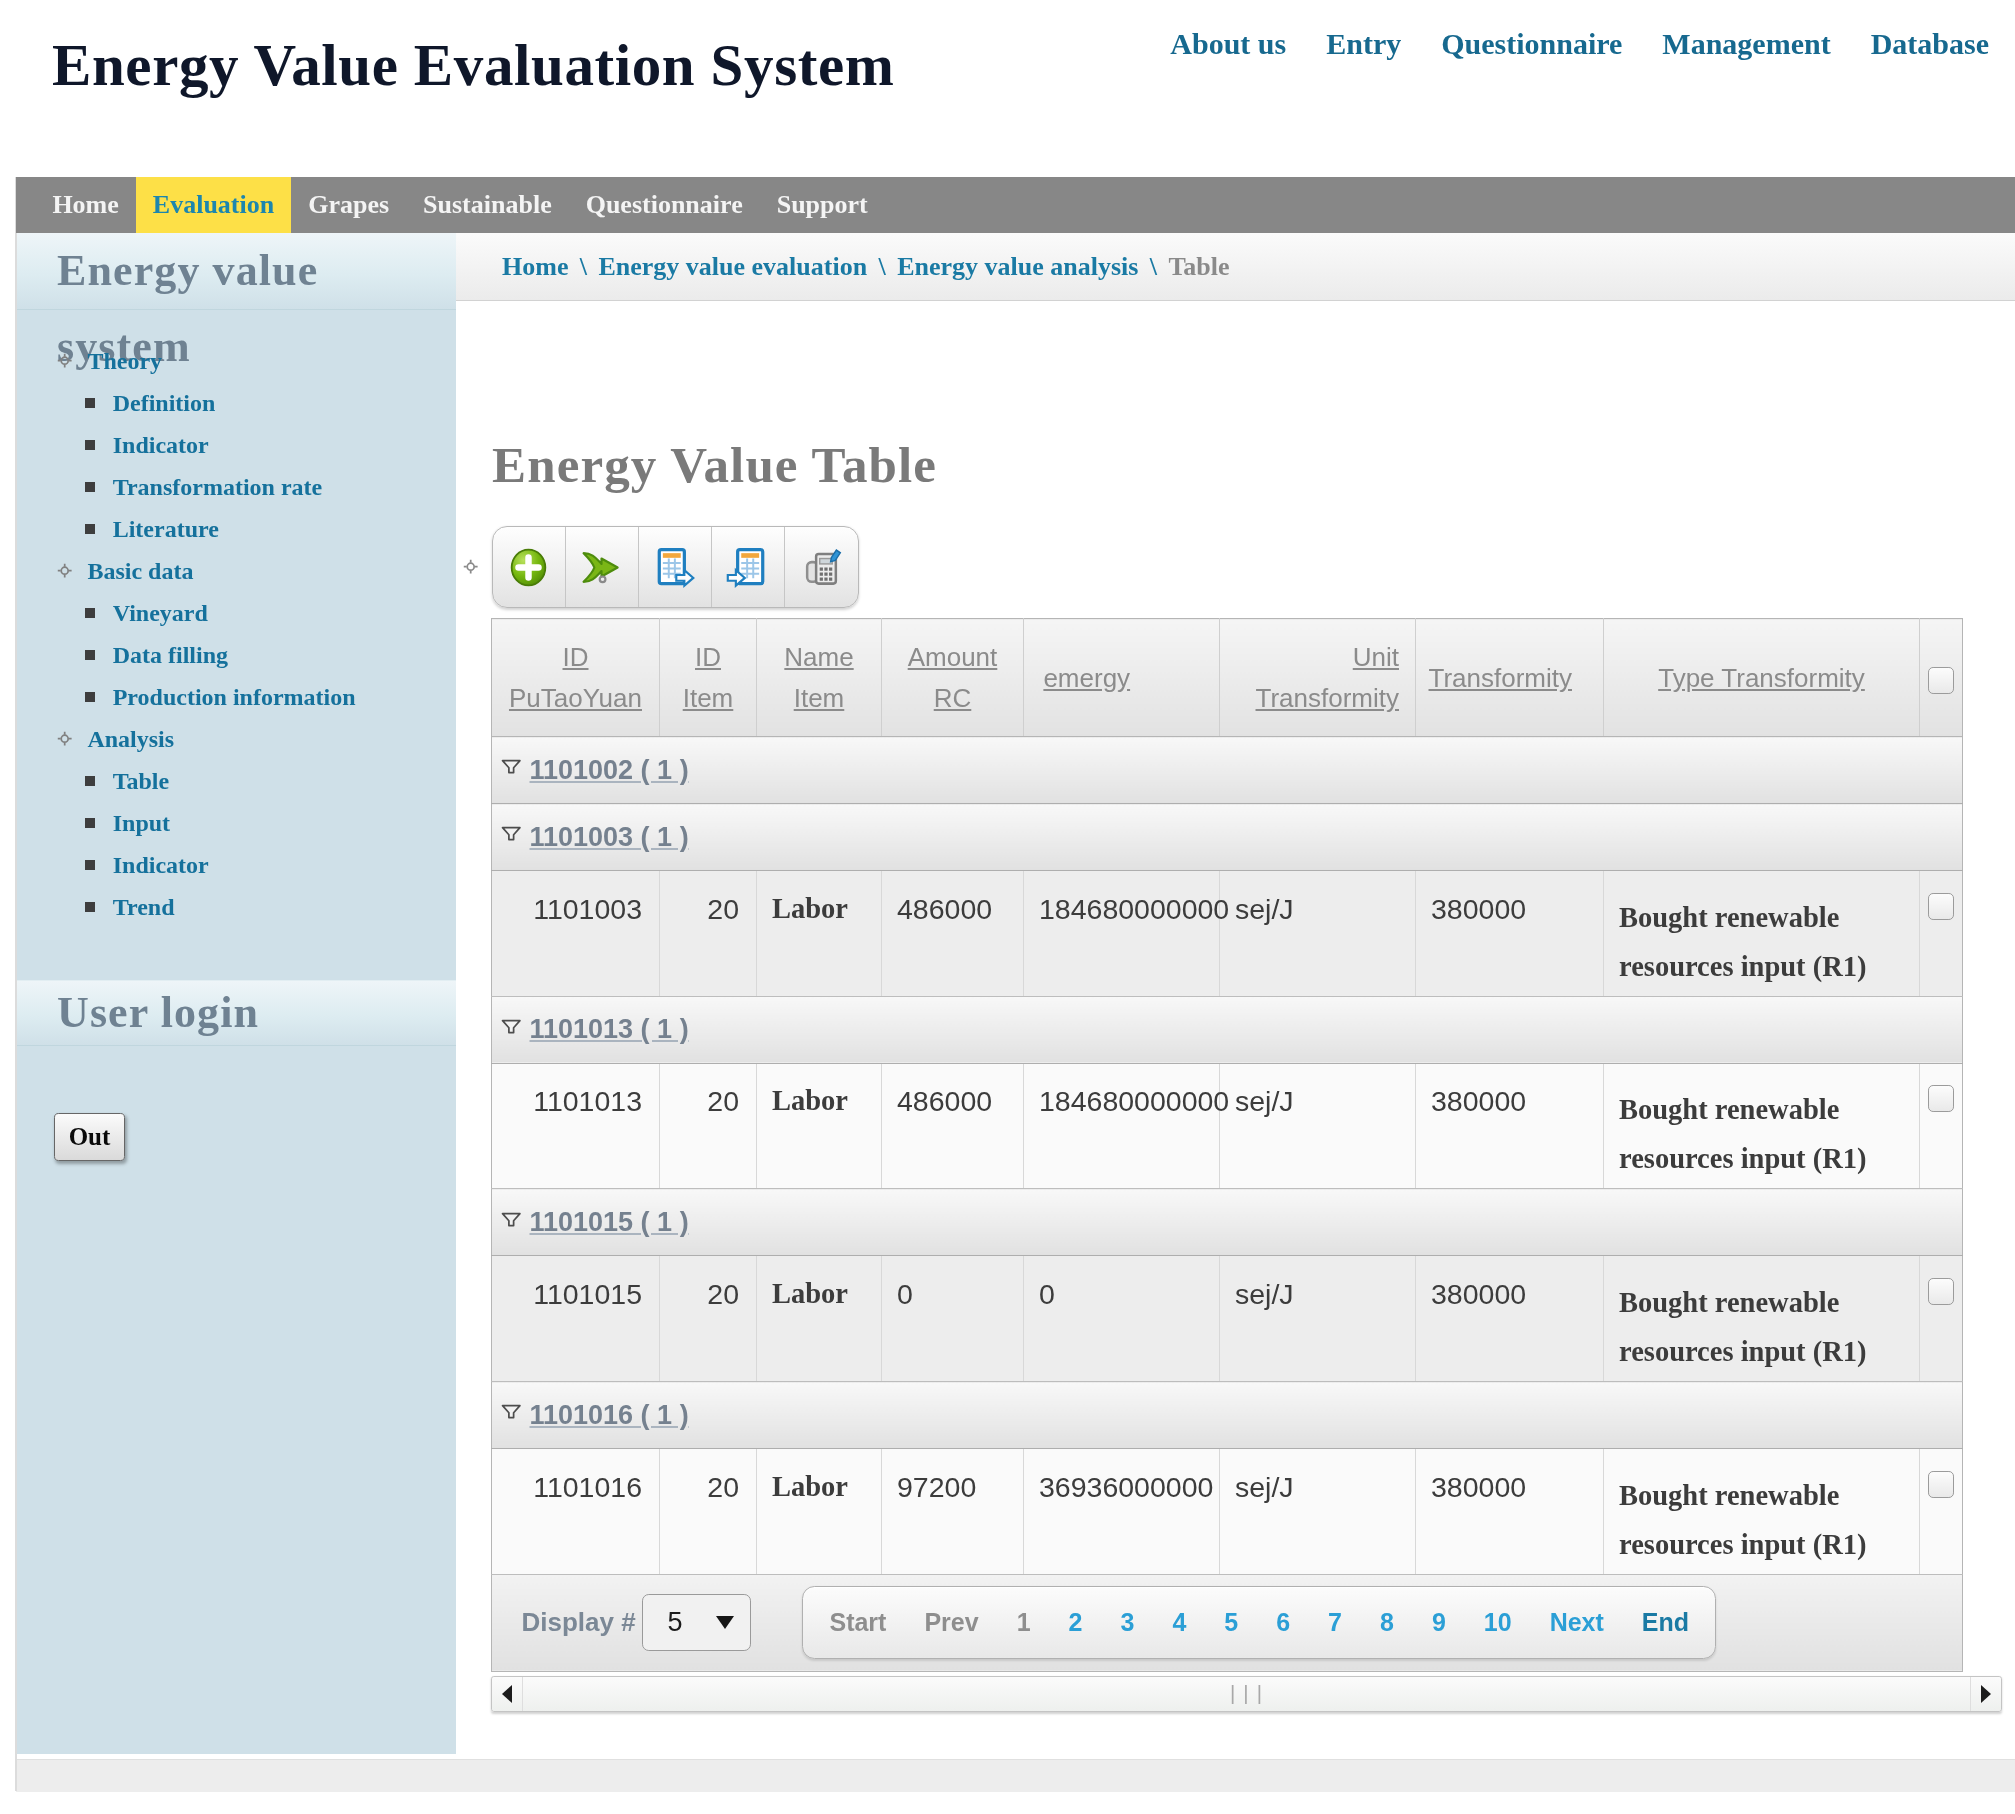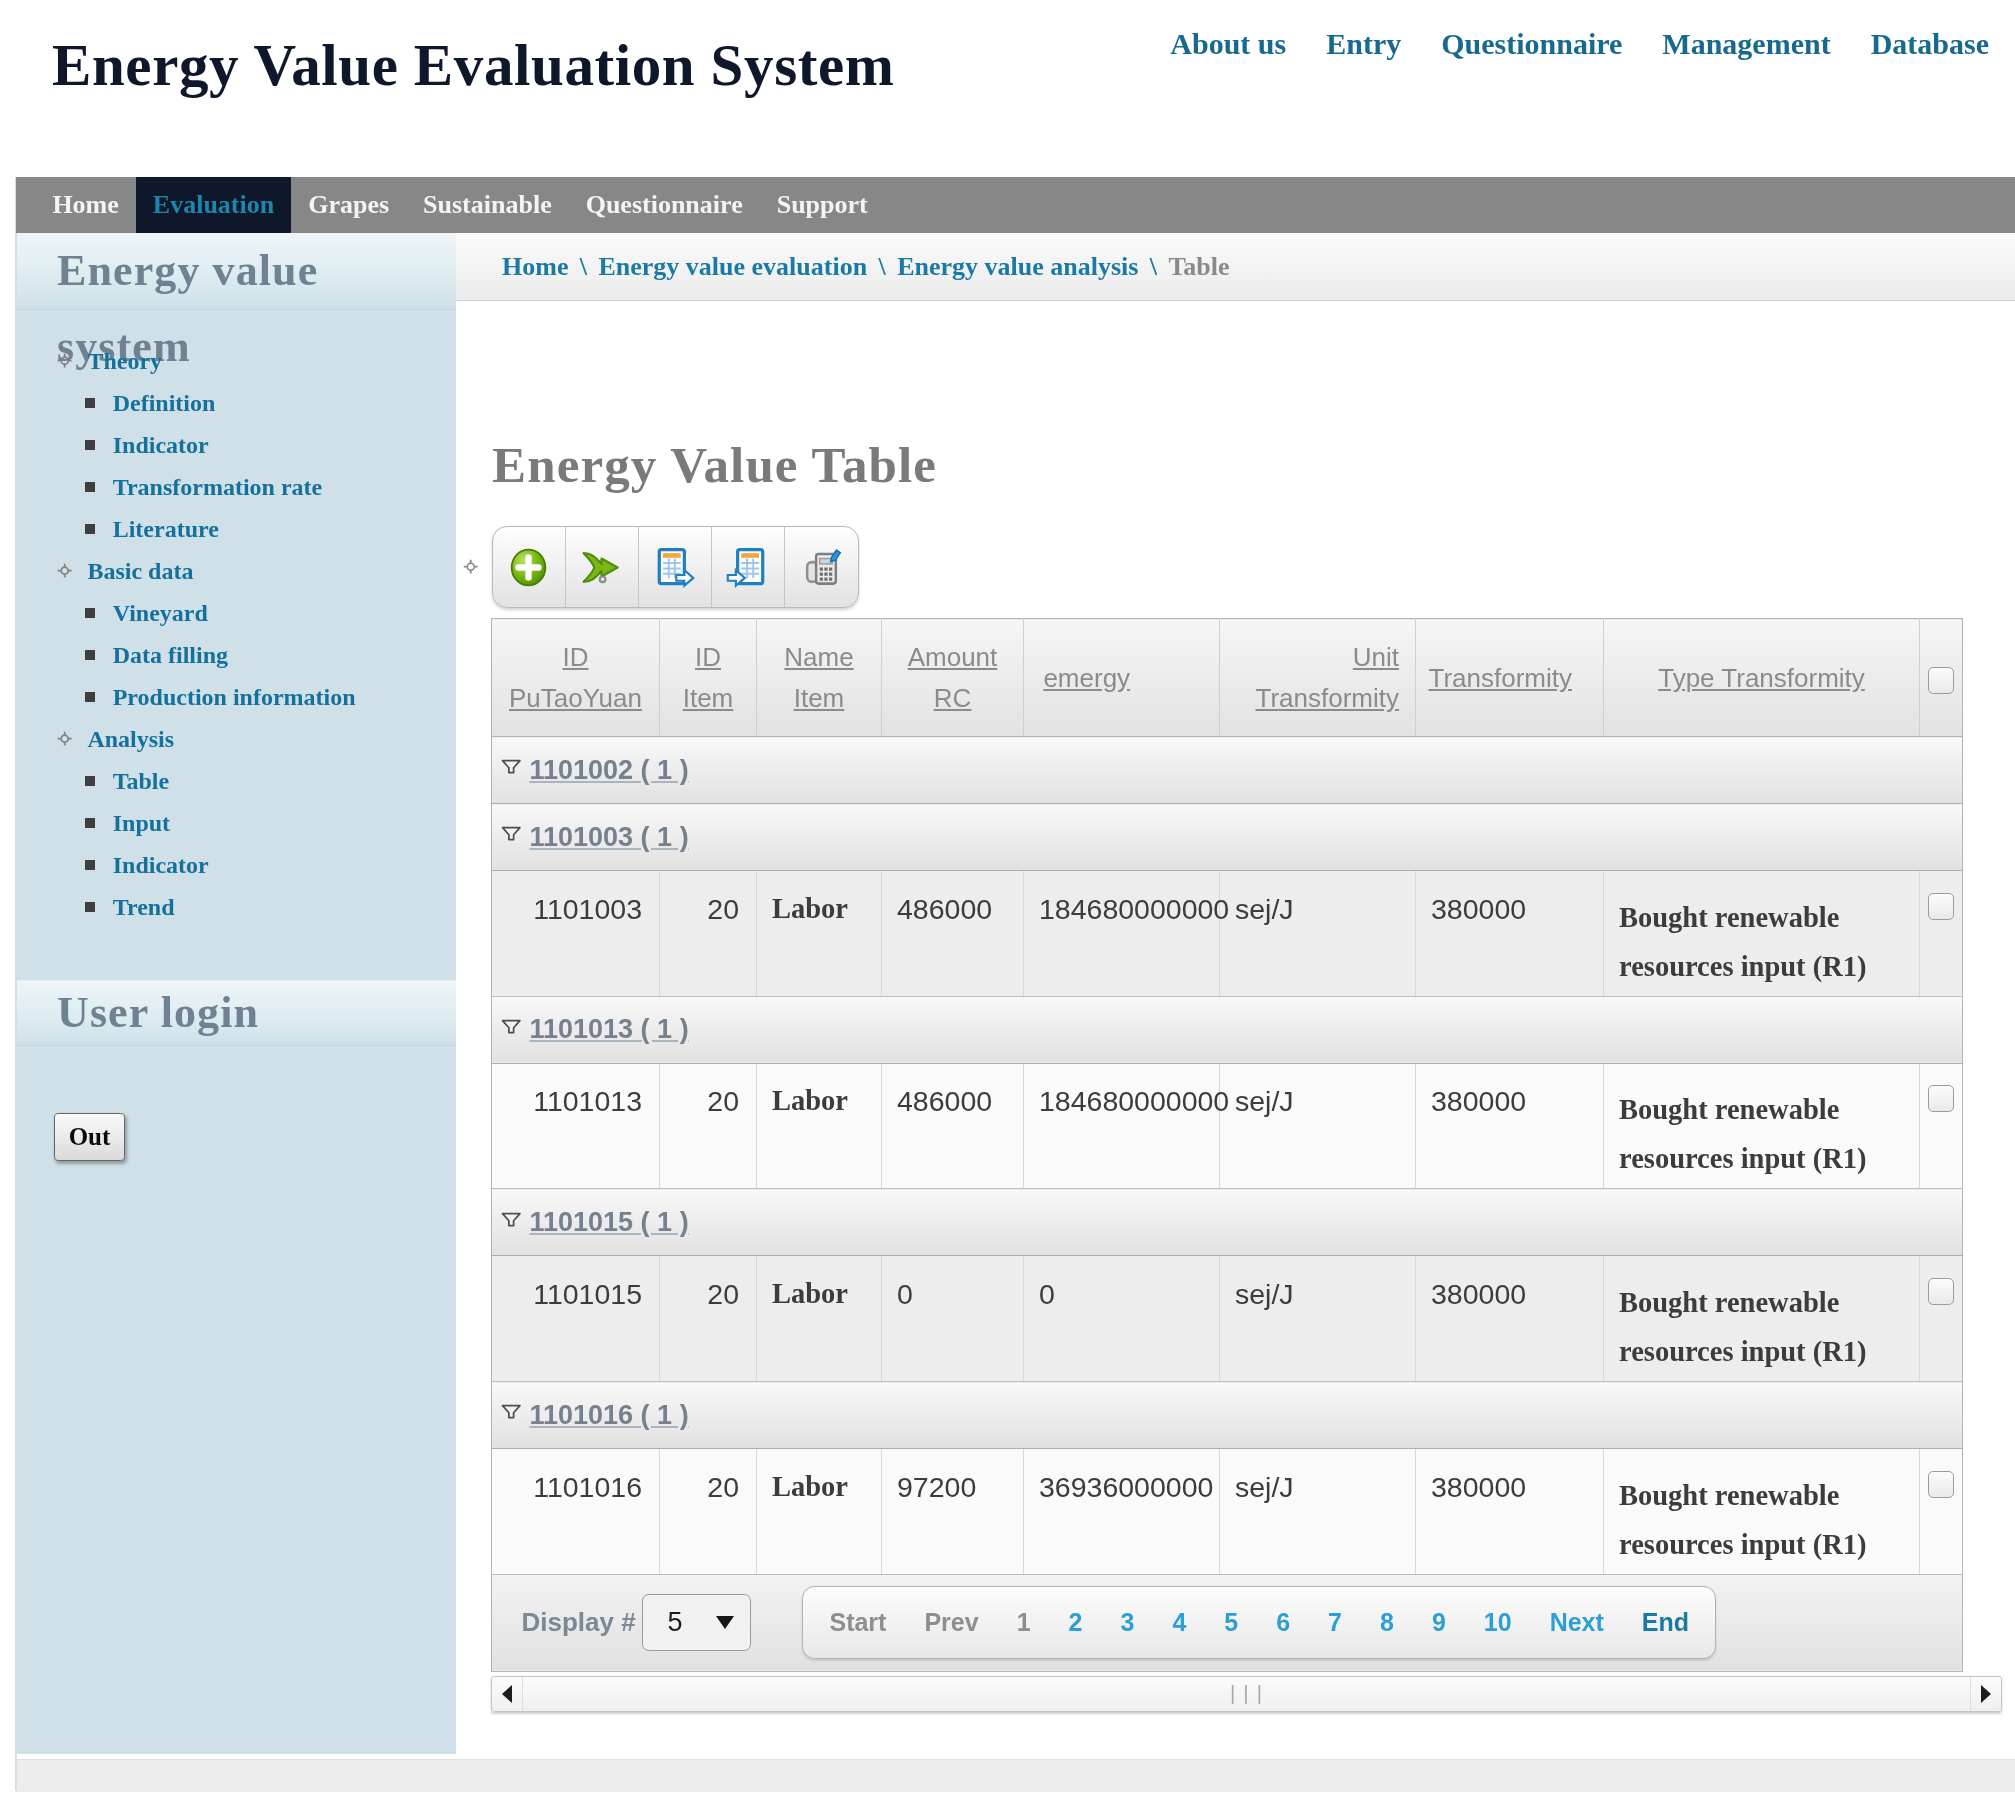--- a/index.html
+++ b/index.html
@@ -11,21 +11,21 @@
   .top{position:relative;height:177px;background:#fff;}
   .app-title{position:absolute;left:52px;top:31px;margin:0;font-family:"Liberation Serif",serif;
              font-weight:bold;font-size:59px;color:#0f172a;letter-spacing:0.6px;}
   .top-links{position:absolute;right:26px;top:27px;display:flex;gap:40px;}
   .top-links a{font-family:"Liberation Serif",serif;font-weight:bold;font-size:30px;color:#17698f;text-decoration:none;}
 
   
   .navbar{margin-left:16px;height:56px;background:#878787;display:flex;padding-left:19.4px;position:relative;}
   .nav-item{font-family:"Liberation Serif",serif;font-weight:bold;font-size:26px;color:#f4f4f4;
             line-height:56px;padding:0 17px;text-decoration:none;}
-  .nav-item.active{background:#0f172a;color:#1c86ae;box-shadow:0 -12.5px 0 0 #ffffff;}
+  .nav-item.active{background:#fde047;color:#1c86ae;box-shadow:0 -12.5px 0 0 #ffffff;}
 
   
   .body-row{margin-left:16px;height:1521px;display:flex;}
   .sidebar{flex:none;width:440px;background:#cfe0e8;}
   .side-head{height:76px;line-height:76px;padding-left:41px;font-family:"Liberation Serif",serif;
              font-weight:bold;font-size:44px;color:#6f8292;letter-spacing:1.1px;
              background:linear-gradient(180deg,#eef5f8 0%,#ddecf1 55%,#cfe0e8 100%);
              border-bottom:1.1px solid #c0d6de;}
   .menu{list-style:none;margin:30px 0 0 0;padding:0;}
   .menu li{height:42px;display:flex;align-items:center;}

